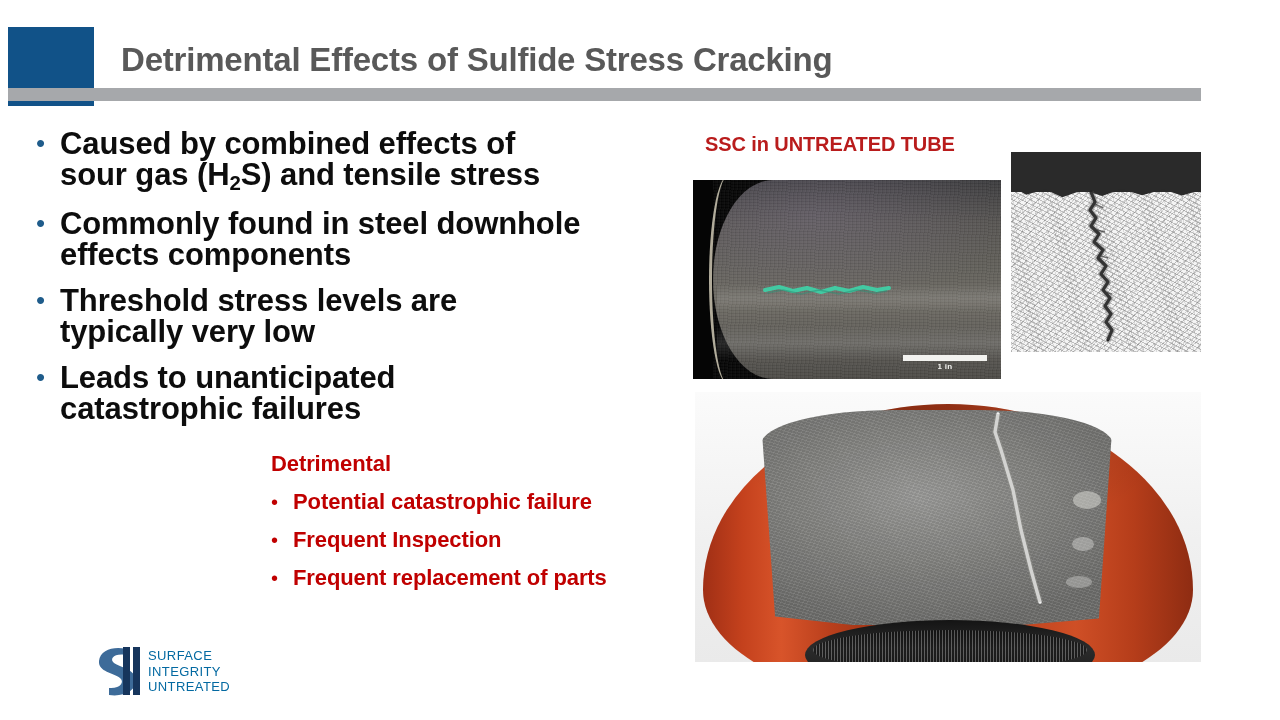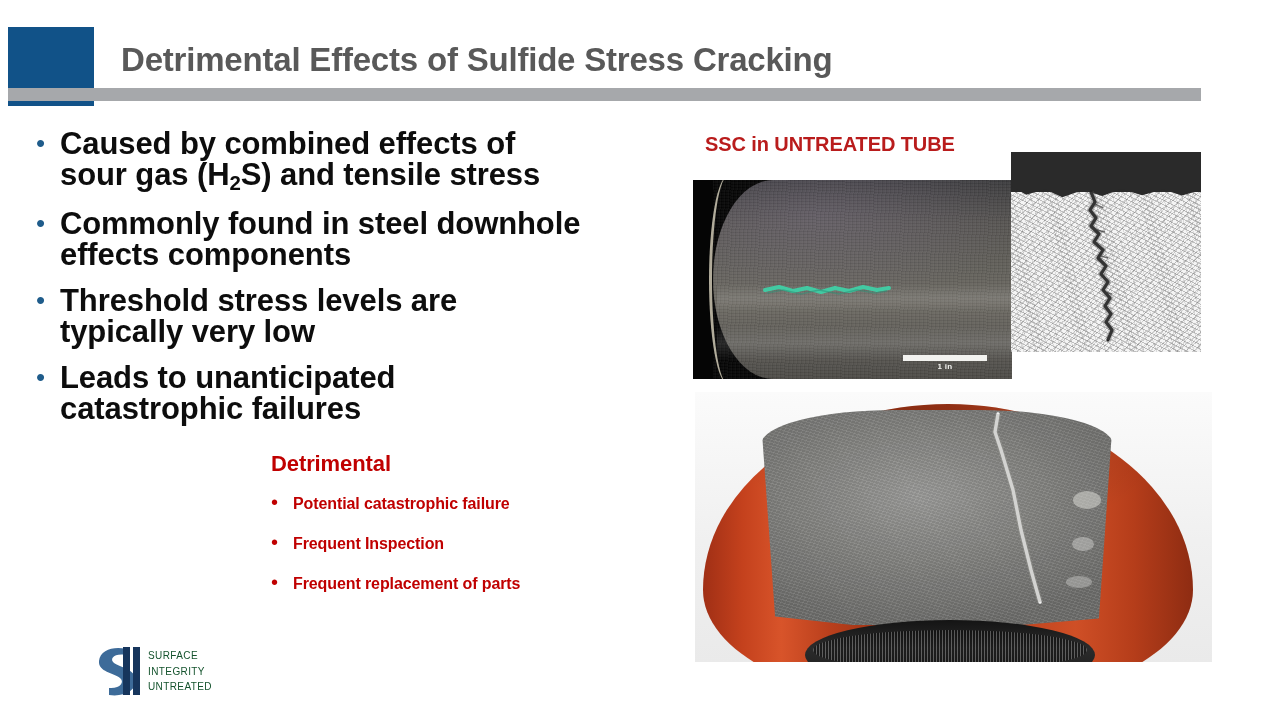--- a/index.html
+++ b/index.html
@@ -106,21 +106,21 @@
     margin-top: 10px;
   }
   .conseq-dot {
     flex: 0 0 auto;
     width: 22px;
     font-size: 20px;
     line-height: 28px;
   }
   .conseq-text {
     flex: 1 1 auto;
-    font-size: 16px;
+    font-size: 22px;
     font-weight: bold;
     line-height: 28px;
     letter-spacing: -0.1px;
     white-space: nowrap;
   }
 
   
   .ssc-heading {
     position: absolute;
     left: 697px;
@@ -129,21 +129,20 @@
     font-weight: bold;
     color: #b91c1c;
     letter-spacing: -0.1px;
     white-space: nowrap;
   }
 
   
   .figure {
     position: absolute;
     overflow: hidden;
-    padding-left: 11px;
   }
 
   
   #fig-tube {
     left: 685px;
     top: 180px;
     width: 308px;
     height: 199px;
     background: #050505;
   }
@@ -359,22 +358,22 @@
     position: absolute;
     left: 0;
     top: 0;
     width: 46px;
     height: 52px;
   }
   .logo-text {
     position: absolute;
     left: 52px;
     top: 3px;
-    color: #14532d;
-    font-size: 10px;
+    color: #0369a1;
+    font-size: 13px;
     line-height: 15.5px;
     letter-spacing: 0.4px;
   }
 </style>
 </head>
 <body>
 
 <div id="slide">
 
   <div class="deco-block"></div>

